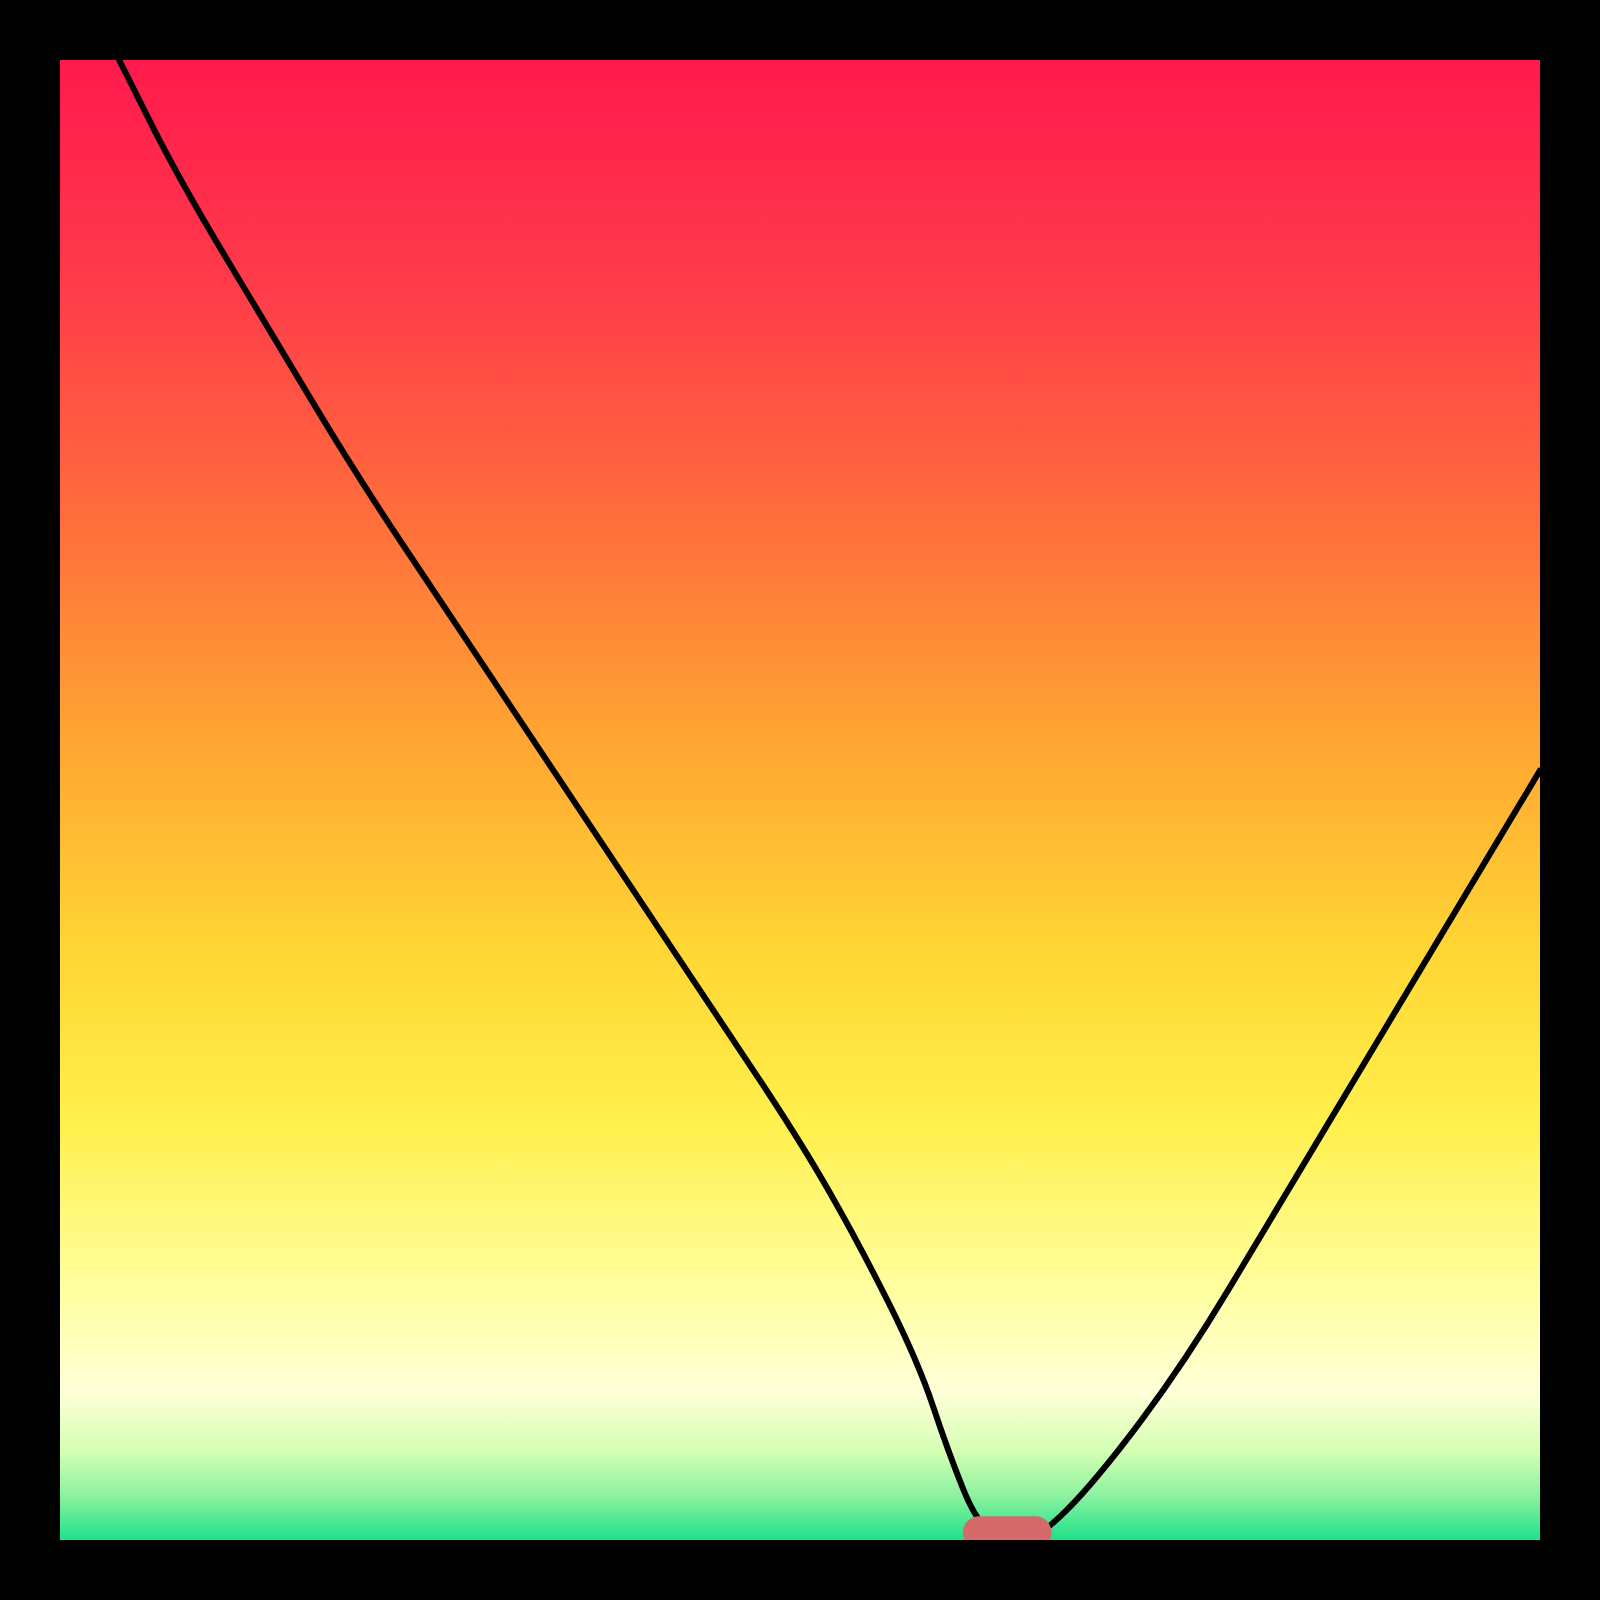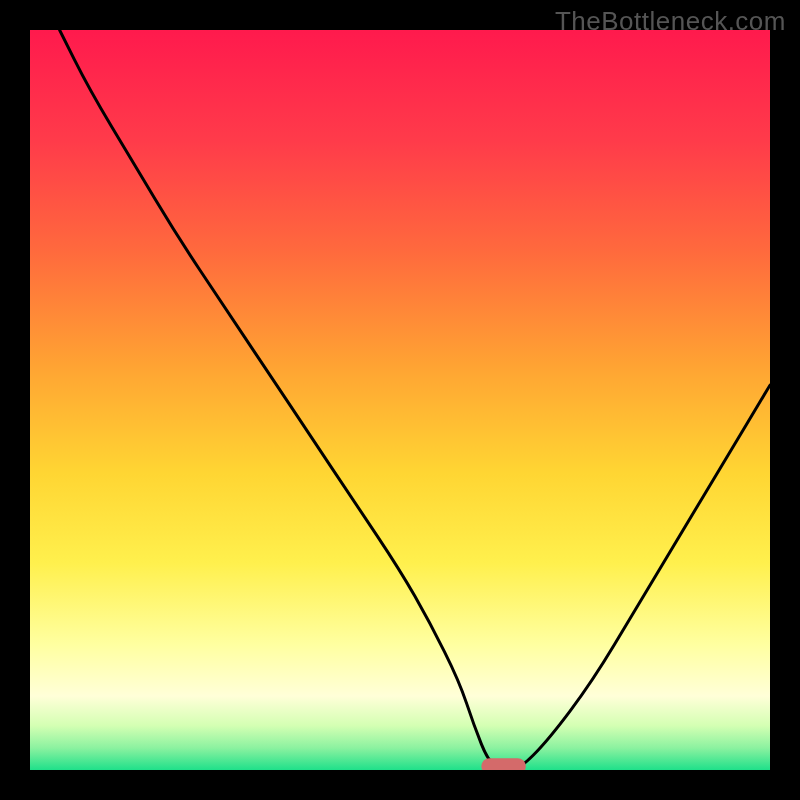--- a/index.html
+++ b/index.html
@@ -33,21 +33,20 @@
     top: 30px;
     width: 740px;
     height: 740px;
   }
   svg { display: block; }
 </style>
 </head>
 <body>
 
 <div class="frame">
-  <div class="watermark">TheBottleneck.com</div>
   <div class="plot-wrap">
     <svg id="chart-svg" width="740" height="740" viewBox="0 0 740 740">
       <defs>
         <linearGradient id="bg-grad" x1="0" y1="0" x2="0" y2="1">
             <stop offset="0.00%" stop-color="#ff1a4d"></stop>
             <stop offset="15.00%" stop-color="#ff3b4a"></stop>
             <stop offset="30.00%" stop-color="#ff6a3d"></stop>
             <stop offset="45.00%" stop-color="#ffa233"></stop>
             <stop offset="60.00%" stop-color="#ffd633"></stop>
             <stop offset="72.00%" stop-color="#fff04d"></stop>

